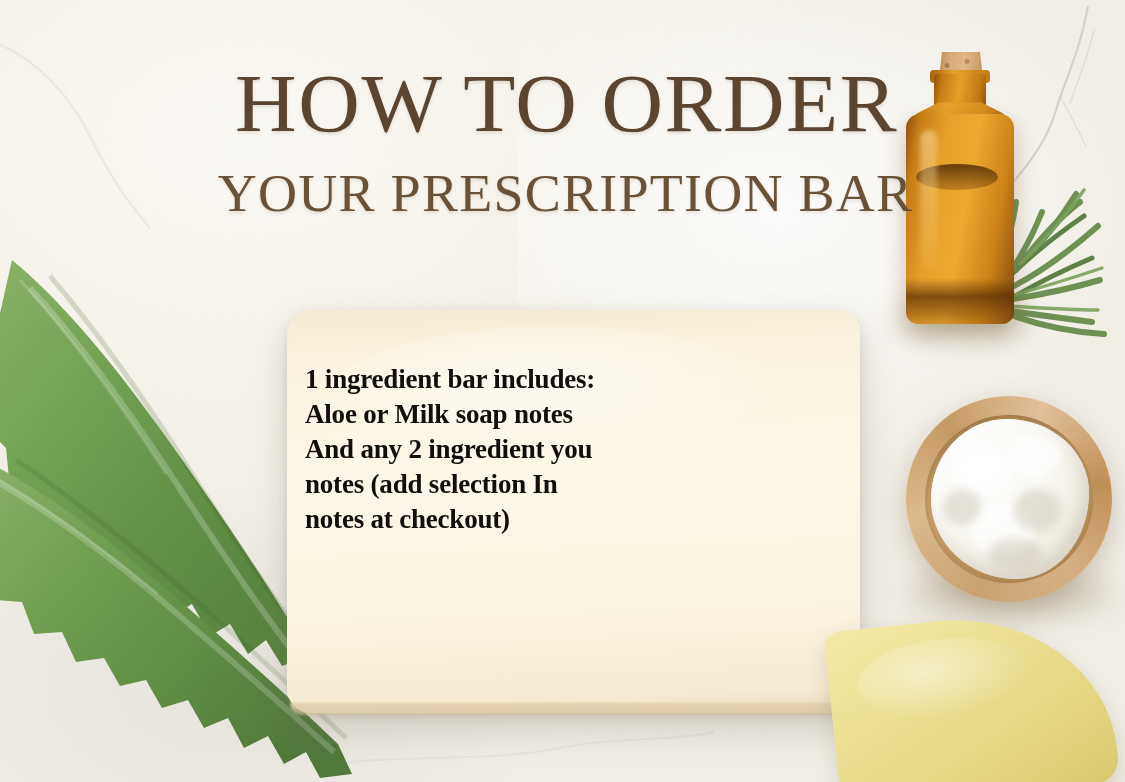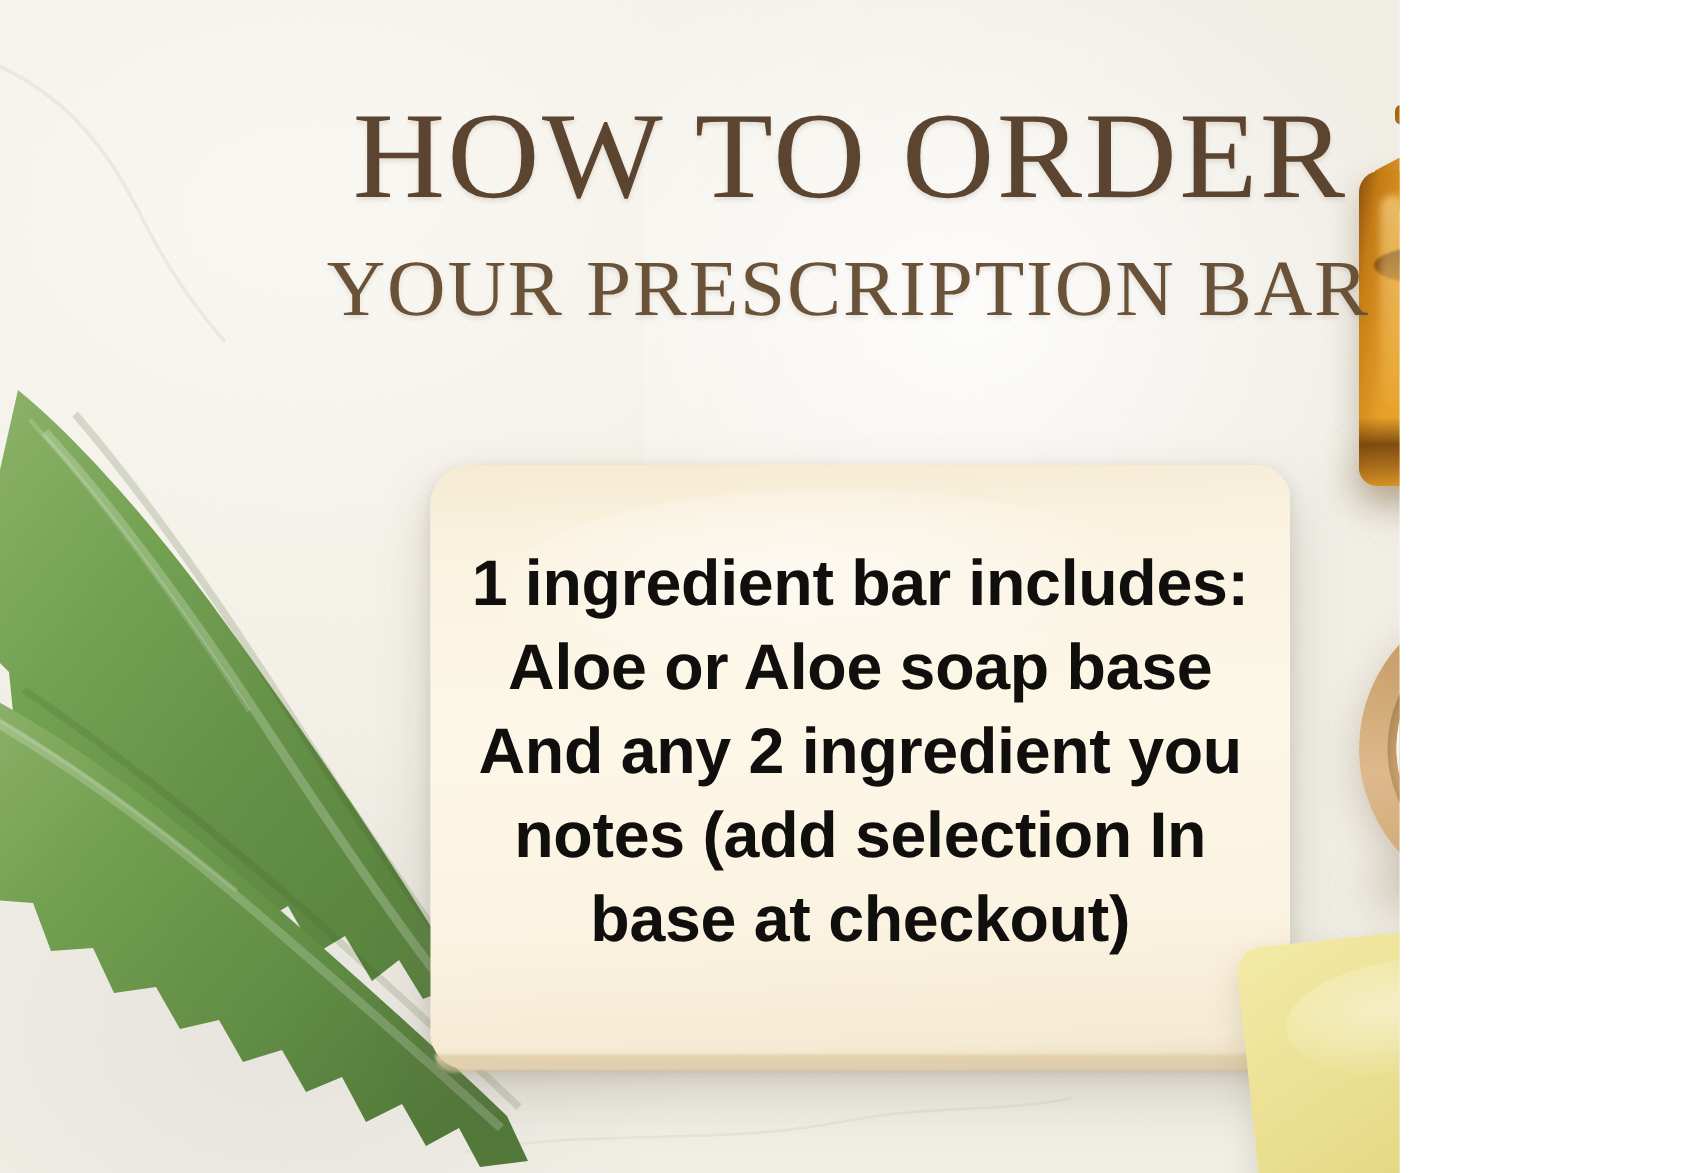--- a/index.html
+++ b/index.html
@@ -2,21 +2,21 @@
 <html><head>
 <meta charset="utf-8">
 <style>
   html, body {
     margin: 0;
     padding: 0;
     background: #ffffff;
   }
   #poster {
     position: relative;
-    width: 933px;
+    width: 1125px;
     height: 782px;
     overflow: hidden;
     background: #f3f0e9;
     font-family: "Liberation Sans", sans-serif;
     user-select: none;
   }
 
   
   .bg-base {
     position: absolute;
@@ -112,24 +112,23 @@
     left: 8%; top: 4%;
     width: 78%; height: 34%;
     border-radius: 50%;
     background: radial-gradient(ellipse at 45% 40%, rgba(255,255,255,0.55) 0%, rgba(255,255,255,0) 72%);
     pointer-events: none;
   }
   #soap-text {
     position: absolute;
     left: 0; right: 0; top: 52px;
     padding: 0 18px;
-    text-align: center;
-    font-family: Liberation Sans, sans-serif;
+    font-family: Liberation Serif, serif;
     font-weight: bold;
-    font-size: 43px;
+    font-size: 27px;
     line-height: 1.30;
     letter-spacing: -0.2px;
     color: #100f0d;
   }
   #soap-text .ln { display: block; white-space: nowrap; }
 
   
   #oil-bottle { position: absolute; left: 906px; top: 52px; width: 122px; height: 272px; z-index: 12; }
   .bottle-body {
     position: absolute;
@@ -316,24 +315,24 @@
              L92 202 L64 204 L52 172 L26 170 L16 136 L-4 126 L0 84 L-8 62 Z" fill="url(#aloeB)"></path>
     <path d="M28 52 C86 86 150 134 212 188 C268 236 322 284 364 322" fill="none" stroke="rgba(255,255,255,0.2)" stroke-width="6"></path>
     <path d="M20 44 C74 76 132 118 188 164" fill="none" stroke="rgba(255,255,255,0.14)" stroke-width="3"></path>
     <path d="M46 30 C106 70 170 122 232 176 C288 226 338 272 376 308" fill="none" stroke="rgba(58,86,34,0.16)" stroke-width="5"></path>
   </svg>
 
   <div id="soap-bar">
     <div class="soap-sheen"></div>
     <div id="soap-text">
       <span class="ln">1 ingredient bar includes:</span>
-      <span class="ln">Aloe or Aloe soap base</span>
+      <span class="ln">Aloe or Milk soap notes</span>
       <span class="ln">And any 2 ingredient you</span>
       <span class="ln">notes (add selection In</span>
-      <span class="ln">base at checkout)</span>
+      <span class="ln">notes at checkout)</span>
     </div>
   </div>
 
   <svg id="rosemary" viewBox="0 0 150 190">
     <g stroke="#5f8147" stroke-width="5" stroke-linecap="round" fill="none">
       <path d="M8 148 C34 120 66 92 104 66"></path>
       <path d="M10 162 C40 142 74 124 112 108"></path>
     </g>
     <g stroke="#688c4c" stroke-width="6" stroke-linecap="round" fill="none" opacity="0.95">
       <path d="M24 128 C48 110 72 82 96 44"></path>

